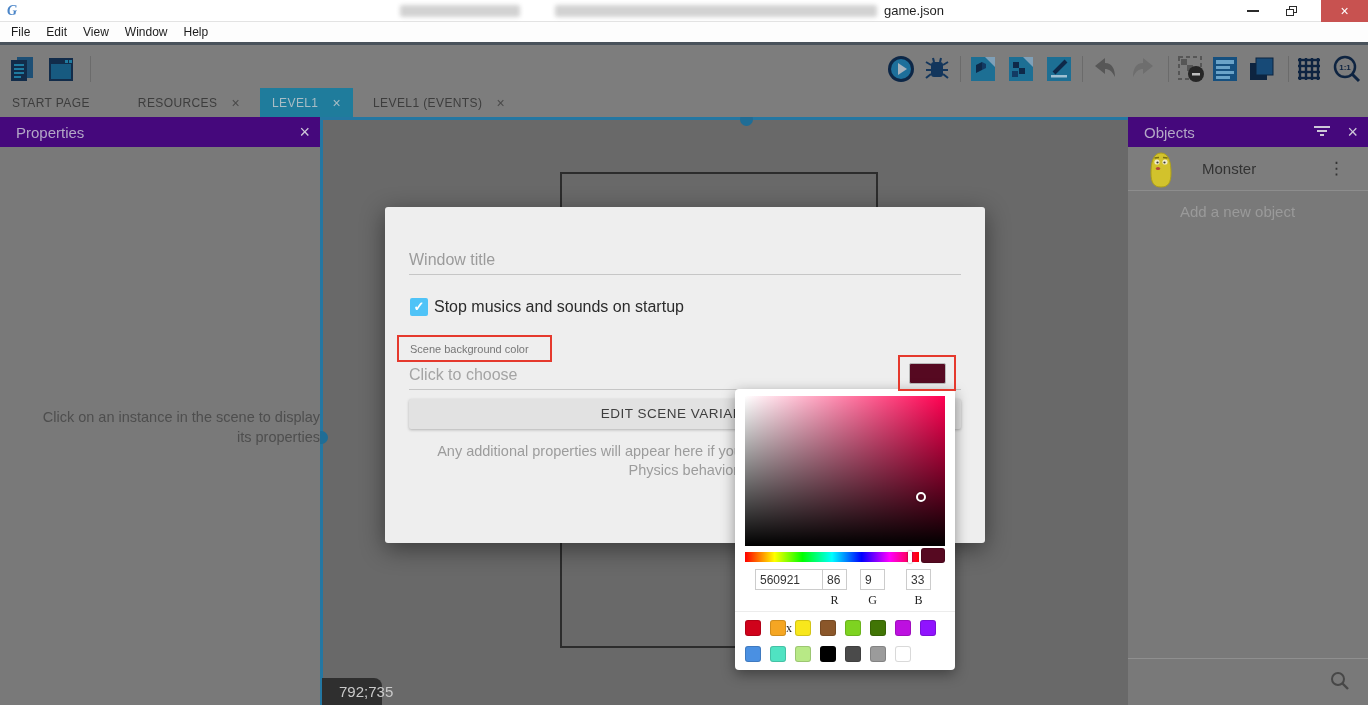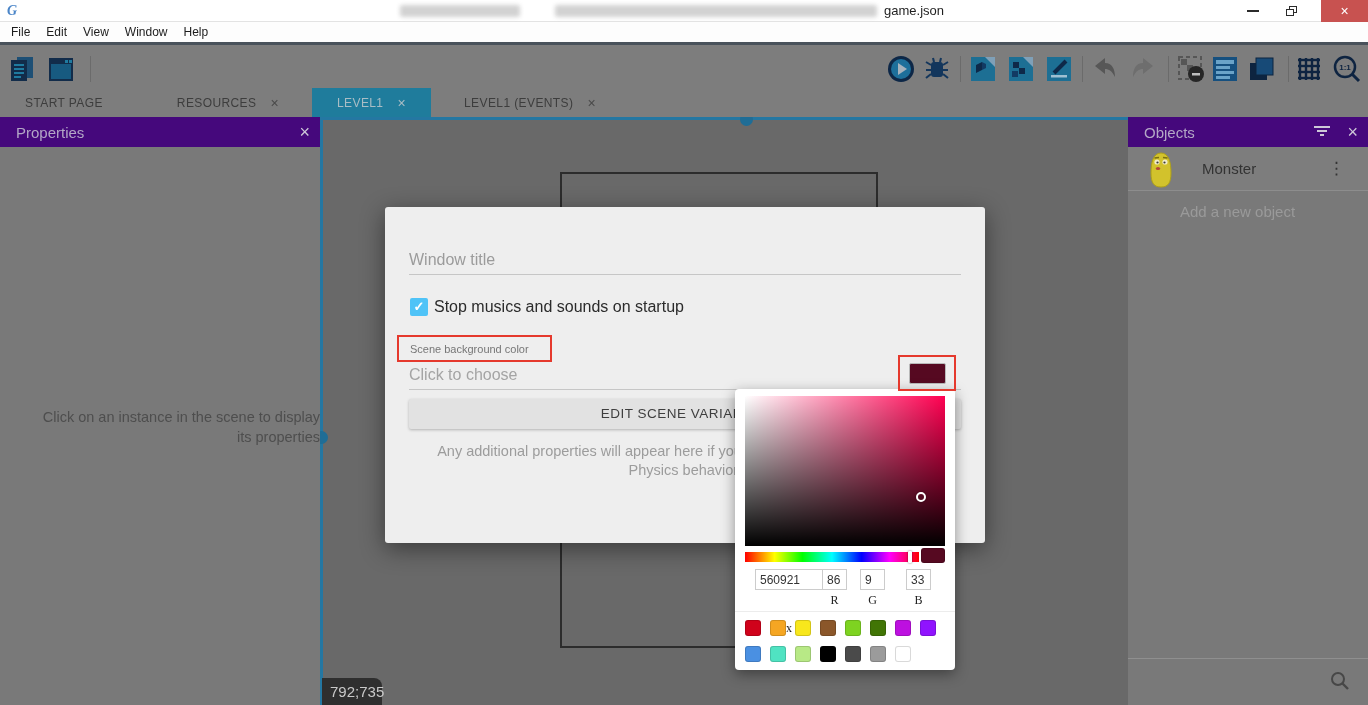--- a/index.html
+++ b/index.html
@@ -27,21 +27,21 @@
   .menubar { position:absolute; left:0; top:22px; width:1368px; height:20px; background:#fdfdfd; display:flex; align-items:center; padding-left:6px; }
   .menu-item { font-size:12px; color:#1c1c1c; padding:0 11px 0 5px; }
 
   
   .toolbar { position:absolute; left:0; top:42px; width:1368px; height:46px; background:#7d7d7d; border-top:3px solid #49525b; }
   .tbicon { position:absolute; top:9px; width:30px; height:30px; }
   .tbsep { position:absolute; top:11px; width:1px; height:26px; background:#6b6b6b; }
 
   
   .tabrow { position:absolute; left:0; top:88px; width:1368px; height:29px; background:#7d7d7d; display:flex; align-items:stretch; }
-  .tab { display:flex; align-items:center; padding:0 25px; font-size:12px; letter-spacing:.4px; color:#3d3d3d; white-space:nowrap; }
+  .tab { display:flex; align-items:center; padding:0 12px; font-size:12px; letter-spacing:.4px; color:#3d3d3d; white-space:nowrap; }
   .tab .close { margin-left:14px; font-size:14px; color:#4a4a4a; }
   .tab.first { margin-left:0; }
   .tab.active { background:#1f7c9c; color:#a9bdc5; }
   .tab.active .close { color:#a9bdc5; }
 
   
   .panel-header { position:absolute; top:117px; height:30px; background:#45087c; color:#b3a7c6; display:flex; align-items:center; }
   .panel-header .ptitle { font-size:15px; margin-left:16px; }
   .panel-header .hx { position:absolute; right:10px; font-size:18px; color:#cdc7d8; }
   .left-panel { position:absolute; left:0; top:147px; width:320px; height:558px; background:#797979; }
@@ -65,21 +65,21 @@
   .search-glass { position:absolute; right:18px; top:12px; }
 
   
   .canvas { position:absolute; left:320px; top:117px; width:808px; height:588px; background:#696969; overflow:hidden; }
   .sel-vline { position:absolute; left:0; top:0; width:3px; height:588px; background:#2477a2; }
   .sel-hline { position:absolute; left:0; top:0; width:808px; height:3px; background:#2477a2; }
   .sel-handle { position:absolute; width:13px; height:13px; border-radius:50%; background:#1f6d96; }
   .h-top { left:420px; top:-4px; }
   .h-left { left:-5px; top:314px; }
   .scene-rect { position:absolute; left:240px; top:55px; width:318px; height:476px; border:2px solid #2c2c2c; }
-  .coords-badge { position:absolute; left:2px; top:561px; width:60px; height:27px; background:#2f2f2f; border-radius:0 8px 0 0; color:#c9c9c9; font-size:15px; line-height:27px; padding-left:8px; }
+  .coords-badge { position:absolute; left:2px; top:561px; width:60px; height:27px; background:#2f2f2f; border-radius:0 8px 0 0; color:#c9c9c9; font-size:15px; line-height:27px; padding-left:17px; }
 
   
   .dialog { position:absolute; left:385px; top:207px; width:600px; height:336px; background:#eeeeee; border-radius:3px; box-shadow:0 6px 24px rgba(0,0,0,.45); z-index:10;text-decoration:underline; }
   .dlg-title-field { position:absolute; left:24px; top:44px; width:552px; font-size:16px; color:#9b9b9b; }
   .dlg-underline1 { position:absolute; left:24px; top:67px; width:552px; height:1px; background:#c6c6c6; }
   .dlg-check { position:absolute; left:25px; top:91px; width:18px; height:18px; background:#4fc3f7; border-radius:2px; color:#ffffff; font-size:13px; font-weight:bold; text-align:center; line-height:18px; }
   .dlg-check-label { position:absolute; left:49px; top:91px; font-size:16px; color:#2b2b2b; }
   .dlg-bgcolor-label { position:absolute; left:25px; top:136px; font-size:11px; color:#767676; }
   .dlg-choose { position:absolute; left:24px; top:159px; font-size:16px; color:#a4a4a4; }
   .dlg-underline2 { position:absolute; left:24px; top:182px; width:552px; height:1px; background:#c6c6c6; }

